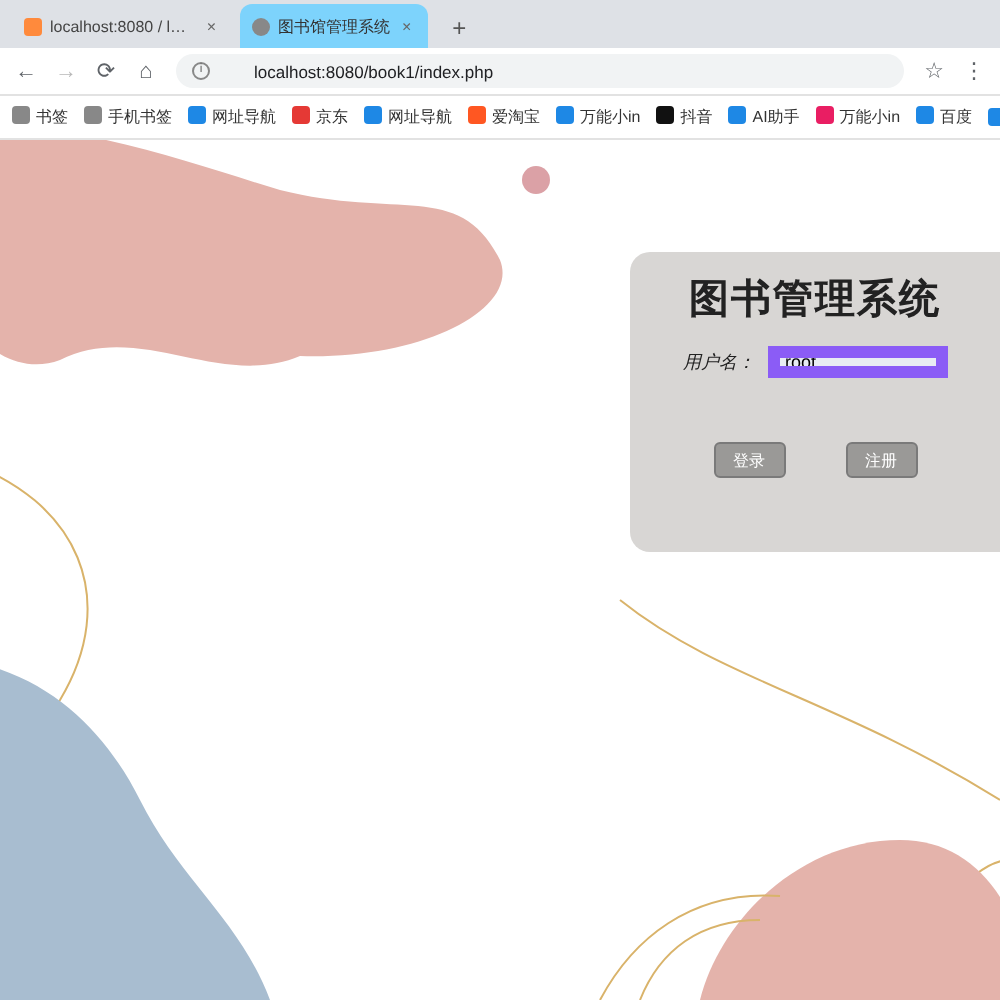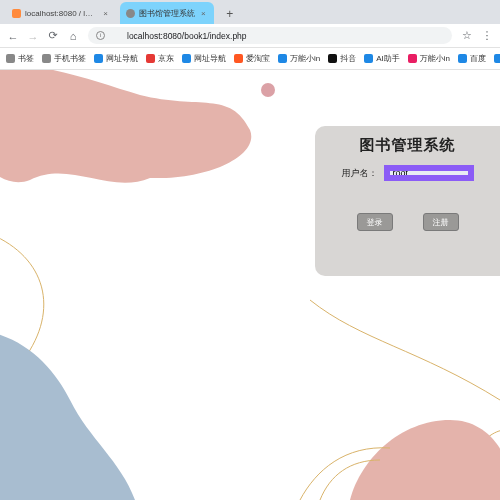--- a/index.html
+++ b/index.html
@@ -17,31 +17,31 @@
   .newtab { width: 16px; height: 16px; display: flex; align-items: center; justify-content: center; color: #555; font-size: 12px; margin-left: 4px; margin-bottom: 2px; }
 
   .toolbar { height: 24px; background: #fff; border-bottom: 1px solid #e2e2e2; display: flex; align-items: center; padding: 0 4px; gap: 2px; }
   .navbtn { width: 18px; height: 18px; display: flex; align-items: center; justify-content: center; color: #5f6368; font-size: 11px; border-radius: 9px; }
   .navbtn.disabled { color: #b9b9b9; }
   .addrbar { flex: 1; height: 17px; background: #f1f3f4; border-radius: 9px; display: flex; align-items: center; padding: 0 8px; font-size: 8.5px; color: #5f6368; margin: 0 4px; gap: 22px; }
   .addrbar .info { width: 9px; height: 9px; border: 1px solid #888; border-radius: 50%; font-size: 6px; line-height: 7px; text-align: center; color: #666; }
   .addrbar .url { color: #202124; }
 
   .bookmarks { height: 22px; background: #fff; border-bottom: 1px solid #e2e2e2; display: flex; align-items: center; padding: 0 6px; gap: 8px; }
-  .bk { display: flex; align-items: center; gap: 3px; font-size: 8px; color: #333; white-space: nowrap; }
+  .bk { display: flex; align-items: flex-start; gap: 3px; font-size: 8px; color: #333; white-space: nowrap; }
   .bk .i { width: 9px; height: 9px; border-radius: 2px; }
 
   
   .viewport { flex: 1; position: relative; overflow: hidden; background: #fff; }
   .blobs { position: absolute; inset: 0; }
 
   .login { position: absolute; right: 0; top: 56px; width: 185px; height: 150px; background: #d8d6d4; border-radius: 10px 0 0 10px; padding: 10px 12px; display: flex; flex-direction: column; align-items: center; }
-  .login h1 { font-size: 15px; font-weight: 700; color: #222; letter-spacing: 1px; margin-bottom: 10px; }
+  .login h1 { font-size: 20px; font-weight: 700; color: #222; letter-spacing: 1px; margin-bottom: 10px; }
   .frow { display: flex; align-items: center; gap: 6px; margin-bottom: 12px; width: 100%; justify-content: center; }
-  .frow label { font-size: 9px; color: #222; width: 36px; white-space: nowrap; }
+  .frow label { font-size: 9px; color: #222; width: 36px; white-space: nowrap; font-style: italic; }
   .frow input { width: 90px; height: 16px; border: 6px solid #8b5cf6; background: #e8ecf3; font-size: 9px; padding: 0 3px; }
   .btns { display: flex; gap: 30px; margin-top: 20px; }
   .btn { width: 36px; height: 18px; background: #9a9997; border: 1px solid #7a7a7a; border-radius: 3px; color: #fff; font-size: 8px; display:flex;align-items:center;justify-content:center; cursor:pointer; }
 </style>
 </head>
 <body>
 
 <div class="chrome">
   <div class="tabstrip">
     <div class="tab inactive">

